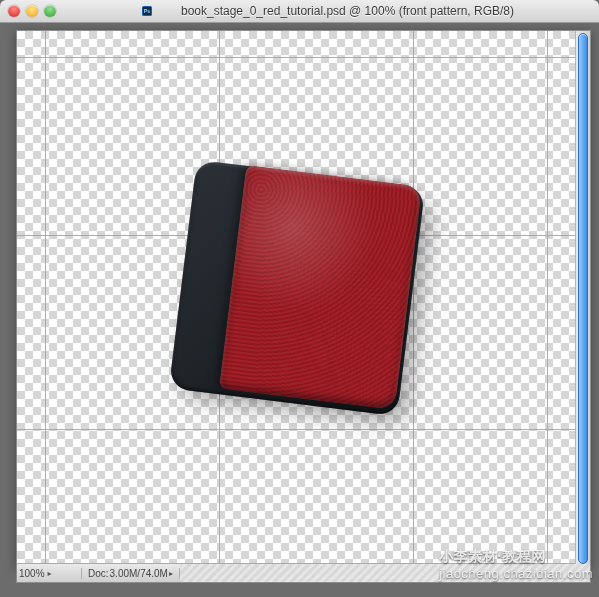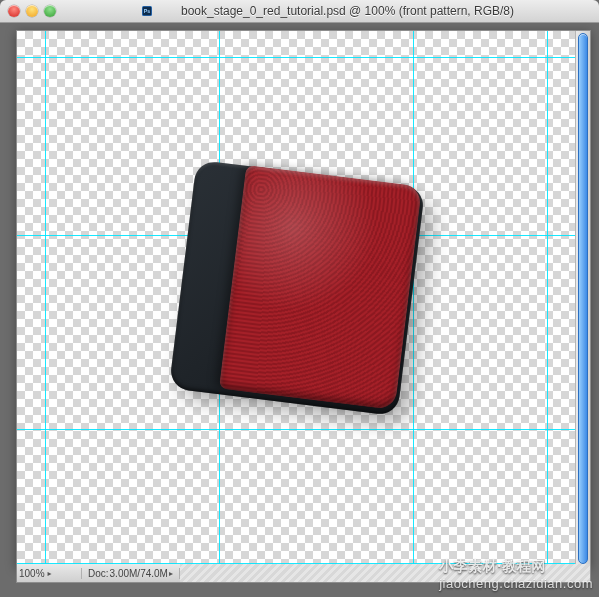--- a/index.html
+++ b/index.html
@@ -47,21 +47,21 @@
   .vscroll{position:absolute;top:0;right:0;bottom:0;width:14px;background:linear-gradient(90deg,#e9e9e9,#d1d1d1);border-left:1px solid #b6b6b6}
   .vscroll .thumb{position:absolute;left:2px;right:2px;top:2px;bottom:2px;border-radius:6px;background:linear-gradient(90deg,#96cdfd,#3c8ae6);border:1px solid #2b6fc2;box-shadow:inset 0 1px 0 rgba(255,255,255,.6)}
   
   .status{position:absolute;left:16px;right:8px;bottom:14px;height:18px;display:flex;align-items:center;background:linear-gradient(#e9e9e9,#cfcfcf);border:1px solid #8d8d8d;border-top:none;font-size:10px;color:#444}
   .status .zoom{width:60px;padding:0 2px;border-right:1px solid #b0b0b0;display:flex;align-items:center;gap:3px}
   .status .zoom .arrow{font-size:8px;color:#555}
   .status .docsize{padding:0 6px;border-right:1px solid #b0b0b0;display:flex;align-items:center;gap:1px;white-space:nowrap}
   .status .docsize .arrow{font-size:8px;color:#555}
   .status .preview{flex:1;height:100%;position:relative;background:repeating-linear-gradient(-45deg,#d8d8d8 0 3px,#e6e6e6 3px 6px)}
   
-  .wm{position:absolute;right:6px;bottom:6px;color:rgba(255,255,255,.85);font-size:12px;letter-spacing:.5px;text-shadow:0 1px 2px rgba(0,0,0,.7);pointer-events:none}
+  .wm{position:absolute;right:6px;bottom:16px;color:rgba(255,255,255,.85);font-size:12px;letter-spacing:.5px;text-shadow:0 1px 2px rgba(0,0,0,.7);pointer-events:none}
   .wm .line1{font-size:14px;font-weight:600}
   .wm .line2{font-size:13px;opacity:.9}
 </style>
 </head>
 <body>
 
 <div class="desk">
 
   <div class="win">
     <div class="titlebar">

